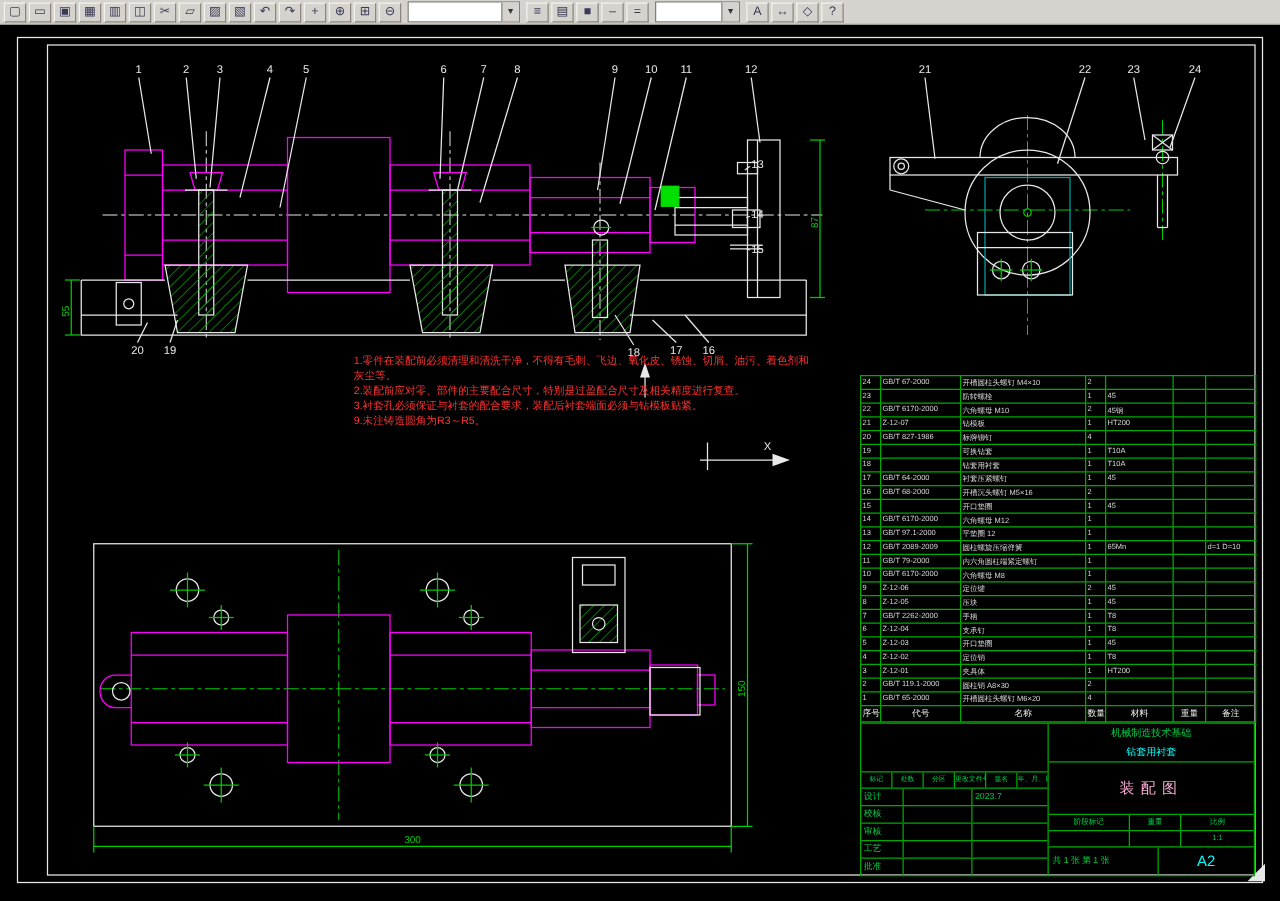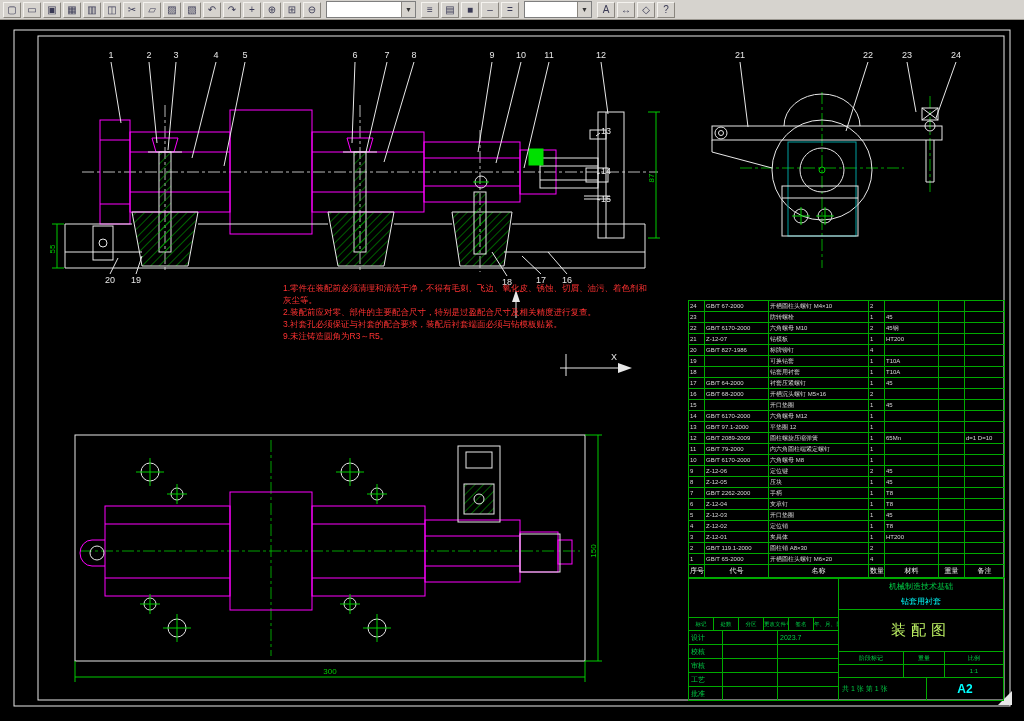--- a/index.html
+++ b/index.html
@@ -44,28 +44,28 @@
   .tb-headrow span{flex:1;border-right:1px solid #00aa00;font-size:5.5px;line-height:12px;text-align:center;overflow:hidden;white-space:nowrap}
   .tb-headrow span:last-child{border-right:none}
   .sign-row{display:flex;border-top:1px solid #00aa00;height:13px;font-size:7px;line-height:13px}
   .sign-row span{overflow:hidden;white-space:nowrap}
   .sr-role{width:34px;border-right:1px solid #00aa00;padding-left:2px;box-sizing:border-box}
   .sr-name{width:54px;border-right:1px solid #00aa00}
   .sr-date{flex:1;padding-left:2px}
   .tb-right{flex:1;display:flex;flex-direction:column}
   .tb-org{height:30px;border-bottom:1px solid #00aa00;text-align:center;font-size:8px;line-height:15px}
   .tb-org .l2{color:#00ffff}
-  .tb-title{height:44px;border-bottom:1px solid #00aa00;display:flex;align-items:center;justify-content:center;color:#bef264;font-size:15px;letter-spacing:5px}
+  .tb-title{height:44px;border-bottom:1px solid #00aa00;display:flex;align-items:center;justify-content:center;color:#f9a8d4;font-size:12px;letter-spacing:5px}
   .tb-row{display:flex;height:12px;border-bottom:1px solid #00aa00;font-size:6px;line-height:12px;text-align:center}
   .tb-row span{border-right:1px solid #00aa00;overflow:hidden}
   .tb-row span:last-child{border-right:none}
   .st1{width:64px}.st2{width:40px}.st3{flex:1}
   .tb-bottom{flex:1;display:flex;font-size:7px}
   .sheets{width:88px;border-right:1px solid #00aa00;line-height:22px;padding-left:3px;box-sizing:border-box;overflow:hidden;white-space:nowrap}
-  .sizecell{flex:1;display:flex;align-items:center;justify-content:center;color:#00ffff;font-size:12px;font-weight:bold}
+  .sizecell{flex:1;display:flex;align-items:center;justify-content:center;color:#00ffff;font-size:12px;font-weight:normal}
 </style>
 </head>
 <body>
 
 <div class="toolbar">
   <div class="tgroup">
 
   <button class="tbtn">▢</button>
       <button class="tbtn">▭</button>
       <button class="tbtn">▣</button>

